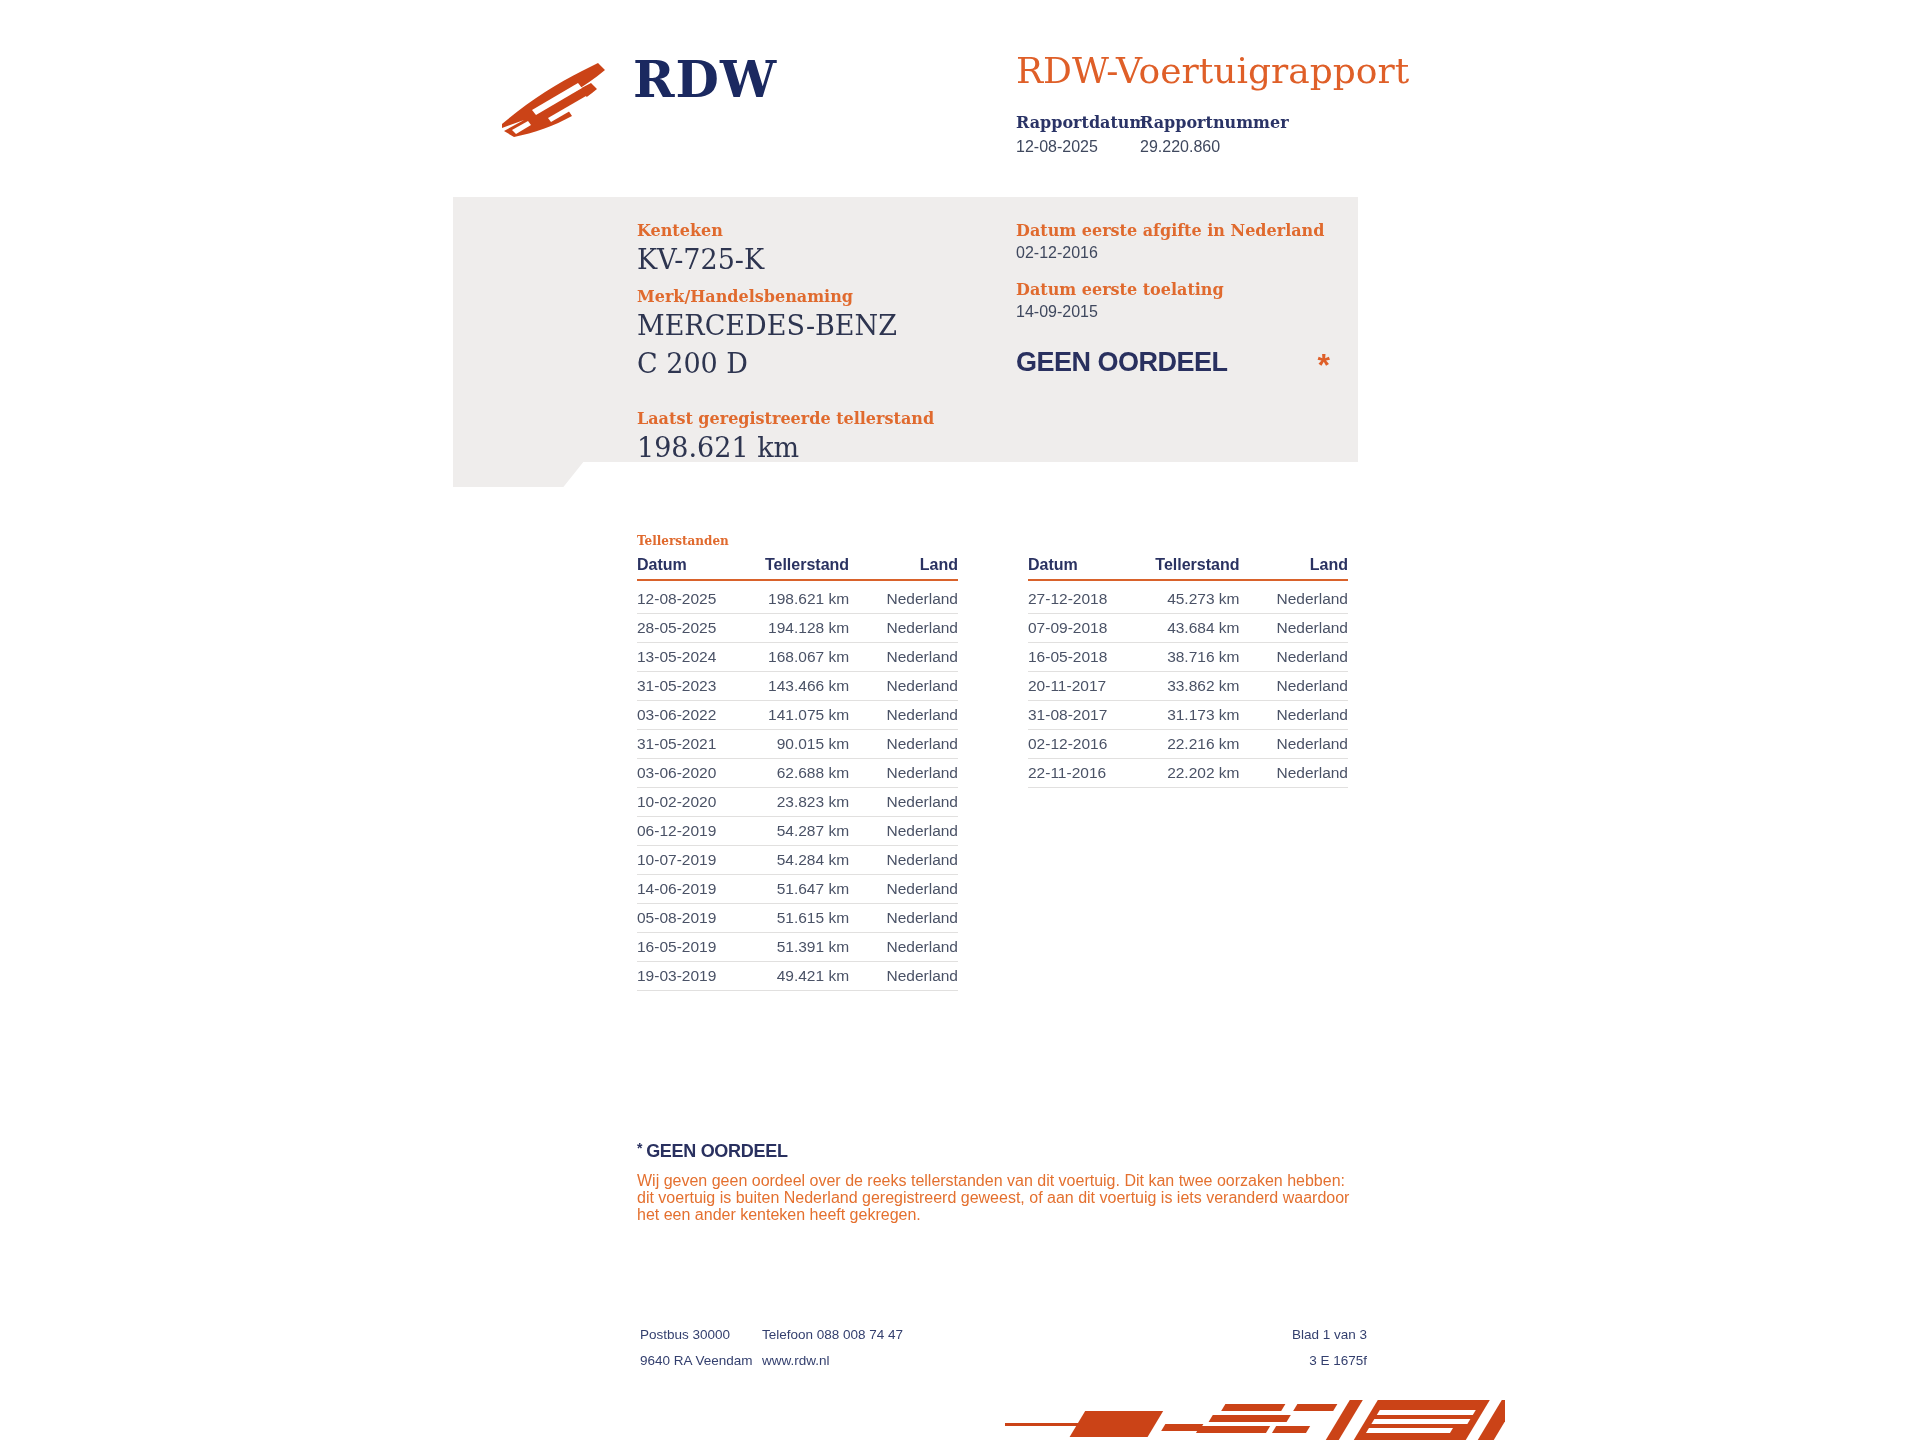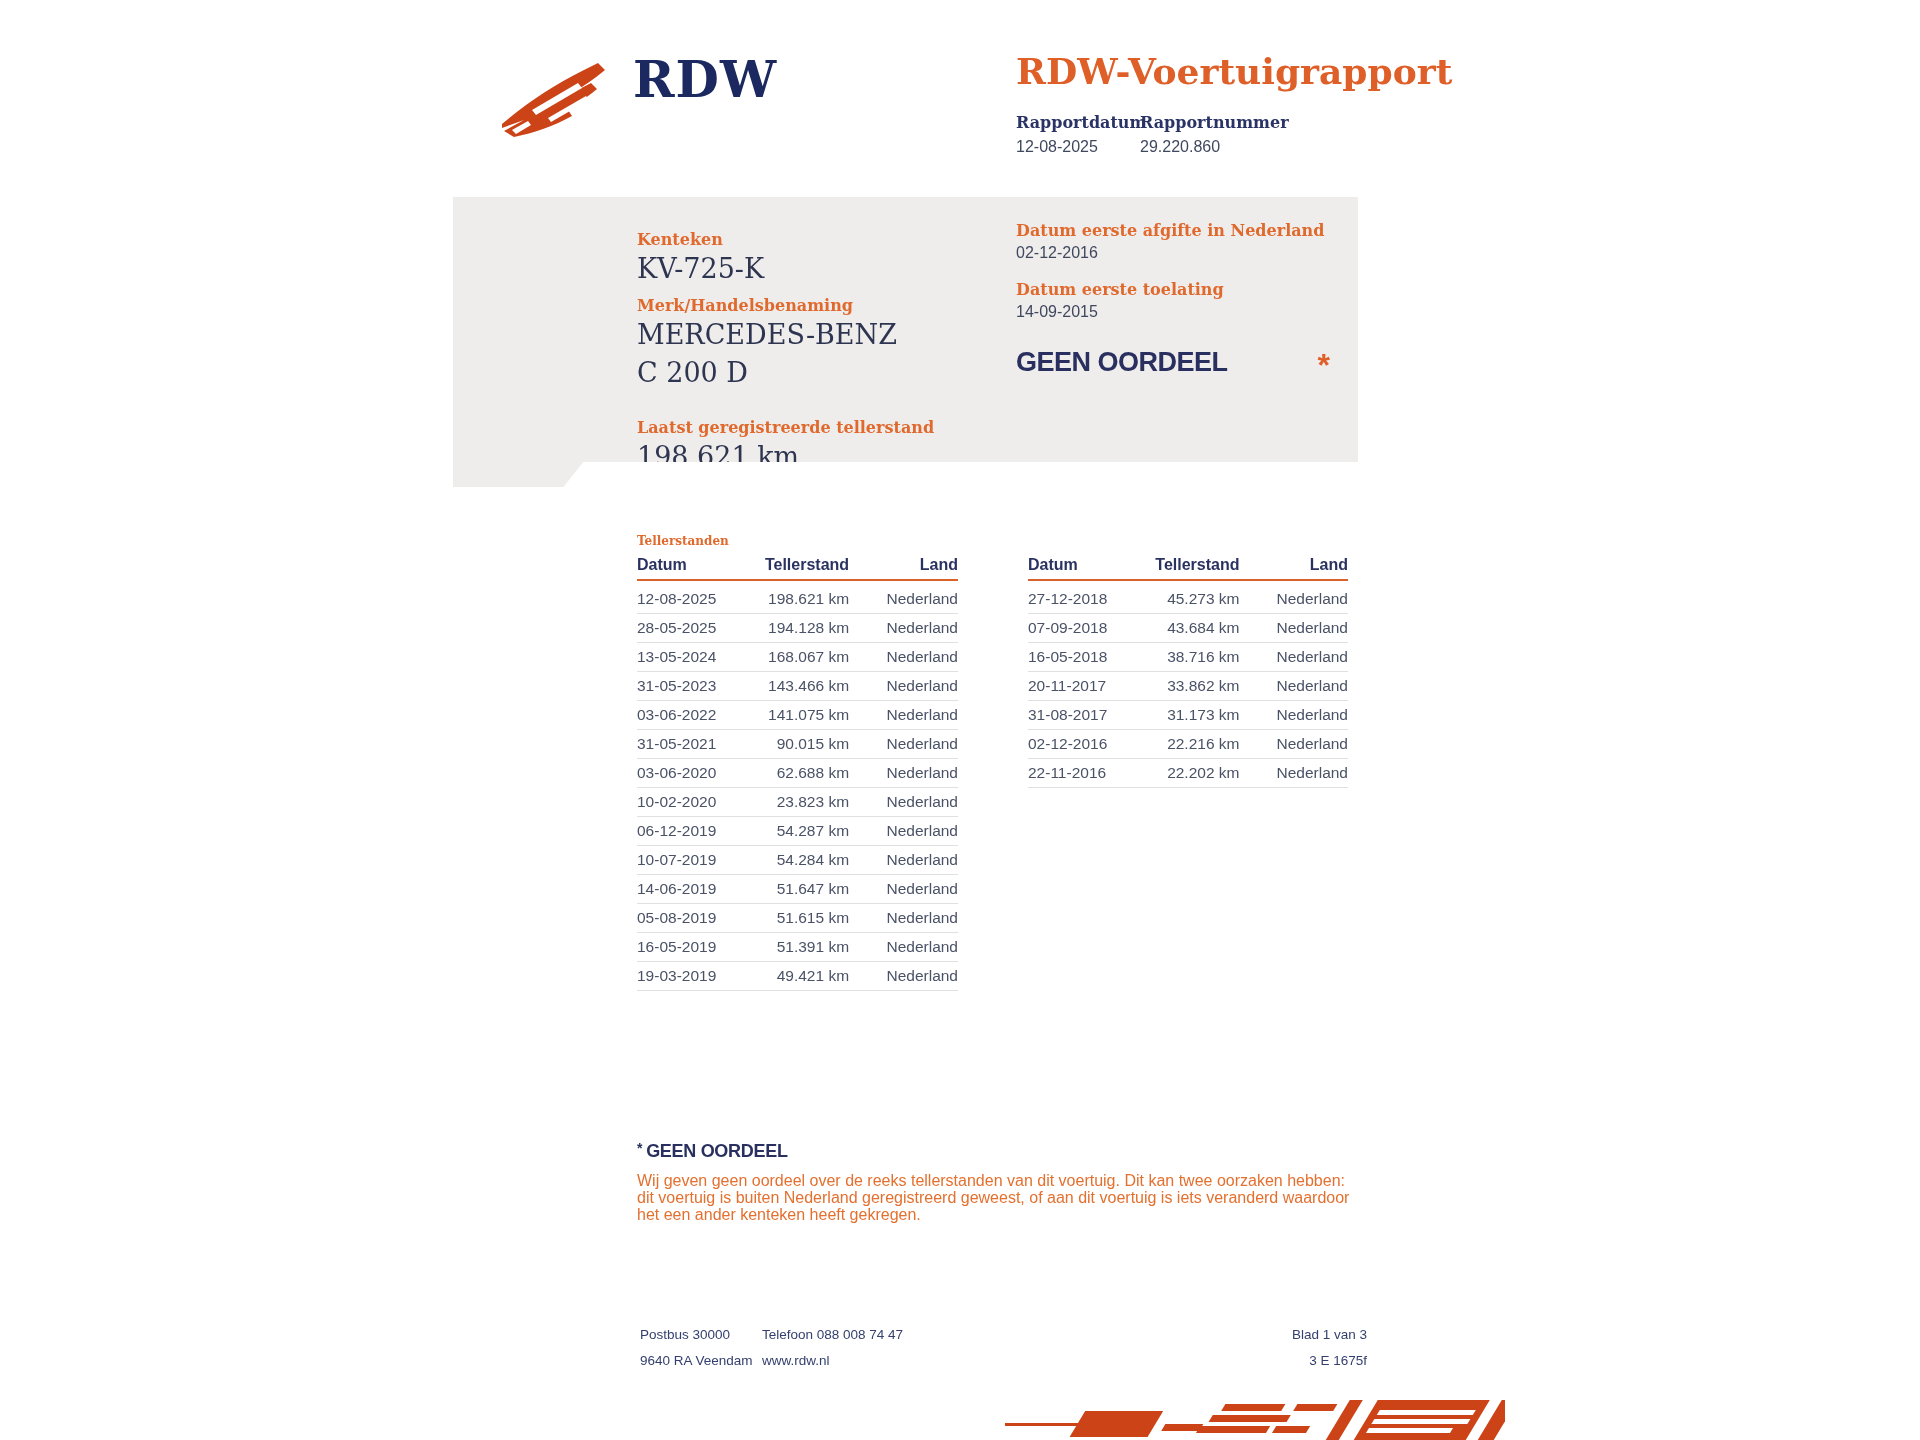--- a/index.html
+++ b/index.html
@@ -23,38 +23,38 @@
   }
   .abs{position:absolute;}
 
   
   .logo-wing{left:498px;top:58px;width:118px;height:84px;}
   .logo-text{
     left:633px;top:50px;font-family:"DejaVu Serif", serif;font-weight:700;
     font-size:50px;color:var(--navy-dark);letter-spacing:1px;
   }
   .report-title{
-    left:1016px;top:50px;font-family:"DejaVu Serif", serif;font-weight:700;
+    left:1016px;top:50px;font-family:"DejaVu Serif", serif;font-weight:400;
     font-size:36px;color:var(--accent-orange);
   }
   .report-meta{left:1016px;top:112px;display:flex;align-items:flex-end;}
   .meta-col{display:flex;flex-direction:column;}
   .meta-col.first{width:124px;}
   .meta-label{
     font-family:"DejaVu Serif", serif;font-weight:700;font-size:16px;
     color:#2a3366;line-height:22px;
   }
   .meta-value{font-size:16px;color:var(--text-navy);line-height:22px;margin-top:2px;}
 
   
   .panel{
     left:453px;top:197px;width:905px;height:290px;background:var(--panel-gray);
     clip-path:polygon(0 0,100% 0,100% 91.4%,14.4% 91.4%,12.2% 100%,0 100%);
   }
-  .panel-col-left{position:absolute;left:184px;top:24px;width:330px;margin-top:9px;}
+  .panel-col-left{position:absolute;left:184px;top:24px;width:330px;}
   .panel-col-right{position:absolute;left:563px;top:24px;width:330px;}
   .field-label{
     font-family:"DejaVu Serif", serif;font-weight:700;font-size:16px;
     color:var(--label-orange);line-height:20px;
   }
   .field-value-big{
     font-family:"DejaVu Serif", serif;font-size:27px;color:#2e3550;
     line-height:38px;margin-bottom:8px;
   }
   .field-value-big.wrap{width:285px;}

